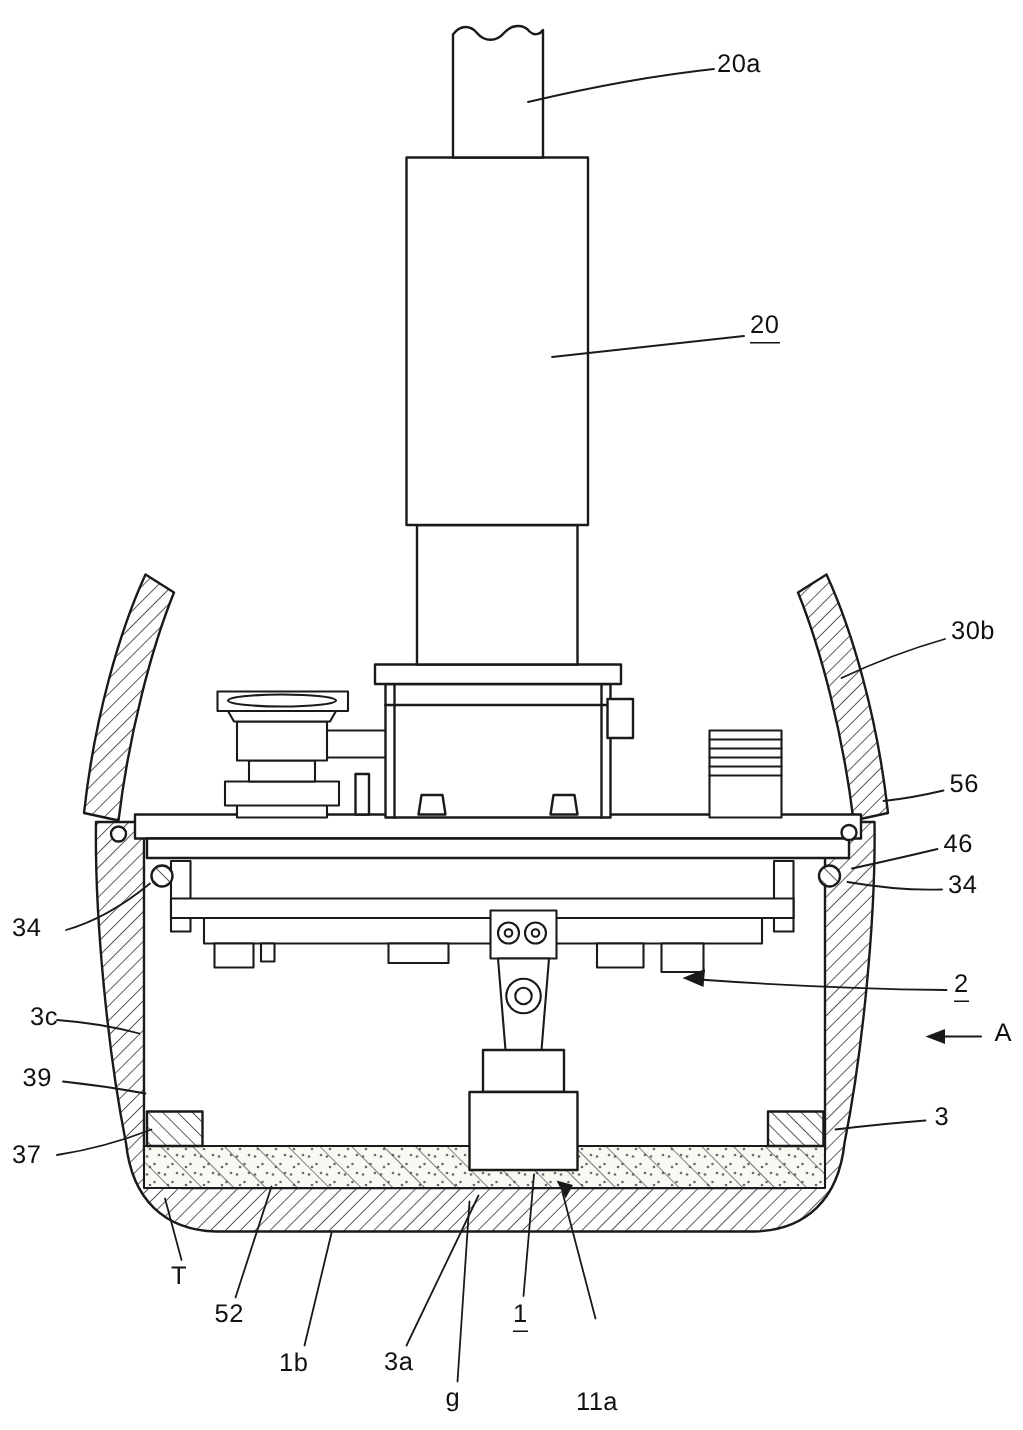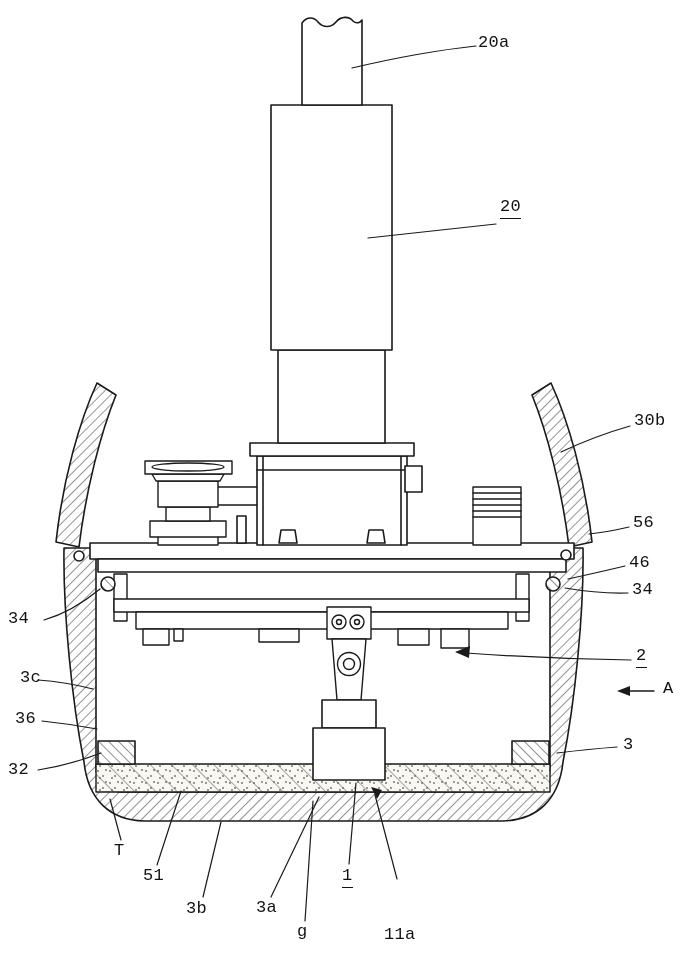--- a/index.html
+++ b/index.html
@@ -1,21 +1,21 @@
 <!DOCTYPE html>
 <html><head>
 <meta charset="utf-8">
 <style>
   html,body{margin:0;padding:0;background:#fff;}
   .canvas{
     position:relative;
     width:682px;height:953px;
     background:#ffffff;
     overflow:hidden;
-    font-family:Liberation Mono, monospace;
+    font-family:Liberation Sans, sans-serif;
   }
   .canvas svg{position:absolute;left:0;top:0;}
   .lbl{
     position:absolute;
     font-size:17px;
     line-height:20px;
     color:#111;
     white-space:nowrap;
     letter-spacing:0.3px;
   }
@@ -187,33 +187,33 @@
         <line x1="654" y1="691" x2="625" y2="691" stroke-width="1.4"></line>
         <polygon points="617,691 630,686 630,696" fill="#1a1a1a" stroke="none"></polygon>
       </g>
       <g>
         <polygon points="371,787 382,790 377,799" fill="#1a1a1a" stroke="none"></polygon>
       </g>
     </g>
   </svg>
 
   <span class="lbl" style="left:478px;top:33px">20a</span>
-  <span class="lbl ul" style="left:500px;top:197px">20</span>
+  <span class="lbl ul" style="left:500px;top:207px">20</span>
   <span class="lbl" style="left:634px;top:411px">30b</span>
   <span class="lbl" style="left:633px;top:513px">56</span>
   <span class="lbl" style="left:629px;top:553px">46</span>
   <span class="lbl" style="left:632px;top:580px">34</span>
   <span class="lbl" style="left:8px;top:609px">34</span>
   <span class="lbl ul" style="left:636px;top:646px">2</span>
   <span class="lbl" style="left:663px;top:679px">A</span>
   <span class="lbl" style="left:20px;top:668px">3c</span>
-  <span class="lbl" style="left:15px;top:709px">36</span>
-  <span class="lbl" style="left:8px;top:760px">32</span>
+  <span class="lbl" style="left:15px;top:709px">39</span>
+  <span class="lbl" style="left:8px;top:760px">37</span>
   <span class="lbl" style="left:623px;top:735px">3</span>
   <span class="lbl" style="left:114px;top:841px">T</span>
-  <span class="lbl" style="left:143px;top:866px">51</span>
-  <span class="lbl" style="left:186px;top:899px">3b</span>
+  <span class="lbl" style="left:143px;top:866px">52</span>
+  <span class="lbl" style="left:186px;top:899px">1b</span>
   <span class="lbl" style="left:256px;top:898px">3a</span>
   <span class="lbl" style="left:297px;top:922px">g</span>
   <span class="lbl ul" style="left:342px;top:866px">1</span>
   <span class="lbl" style="left:384px;top:925px">11a</span>
 
 </div>
 
 </body></html>

